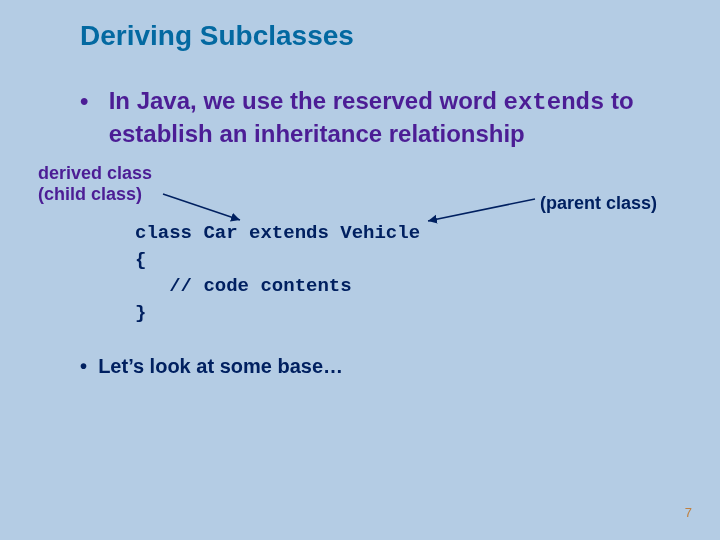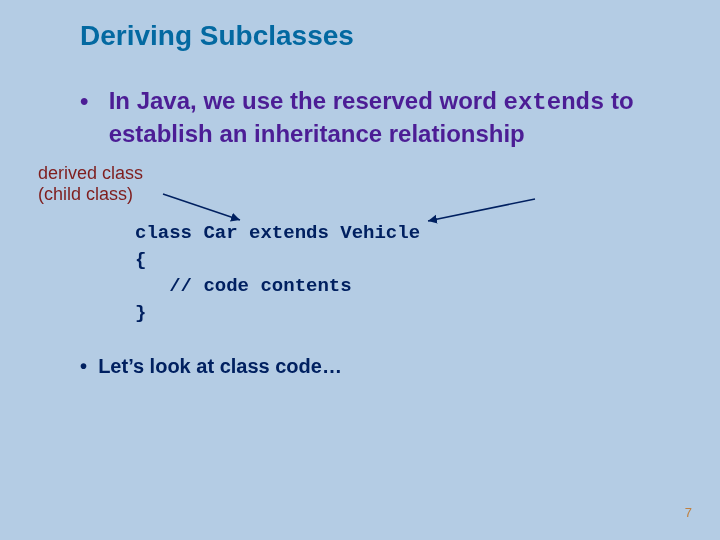--- a/index.html
+++ b/index.html
@@ -38,22 +38,22 @@
     display: inline-block;
     width: 560px;
     vertical-align: top;
   }
   .mono { font-family: "Courier New", monospace; }
   .label-left {
     position: absolute;
     left: 38px;
     top: 163px;
     font-size: 18px;
-    font-weight: normal;
-    color: #7f1d1d;
+    font-weight: bold;
+    color: #4c1d95;
     line-height: 1.15;
   }
   .label-right {
     position: absolute;
     left: 540px;
     top: 172px;
     font-size: 18px;
     font-weight: bold;
     color: #002060;
     line-height: 1.15;
@@ -98,20 +98,21 @@
   </span>
 </div>
 
 <div class="label-left">
   <span>derived class</span><br>
   <span>(child class)</span>
 </div>
 
 <div class="label-right">
   <br>
+  <span>(parent class)</span>
 </div>
 
 <svg class="arrow" style="left:155px; top:190px;" width="120" height="40">
   <defs>
     <marker id="ah1" markerWidth="8" markerHeight="8" refX="6" refY="3" orient="auto">
       <path d="M0,0 L6,3 L0,6 Z" fill="#002060"></path>
     </marker>
   </defs>
   <line x1="8" y1="4" x2="85" y2="30" stroke="#002060" stroke-width="1.5" marker-end="url(#ah1)"></line>
 </svg>
@@ -124,16 +125,16 @@
   </defs>
   <line x1="115" y1="4" x2="8" y2="26" stroke="#002060" stroke-width="1.5" marker-end="url(#ah2)"></line>
 </svg>
 
 <div class="code"><span>class Car extends Vehicle</span>
 <span>{</span>
 <span>   // code contents</span>
 <span>}</span></div>
 
 <div class="bullet2">
-  <span>•&nbsp;&nbsp;</span><span>Let’s look at class code…</span>
+  <span>•&nbsp;&nbsp;</span><span>Let’s look at some base…</span>
 </div>
 
 <div class="pagenum">7</div>
 
 </body></html>

